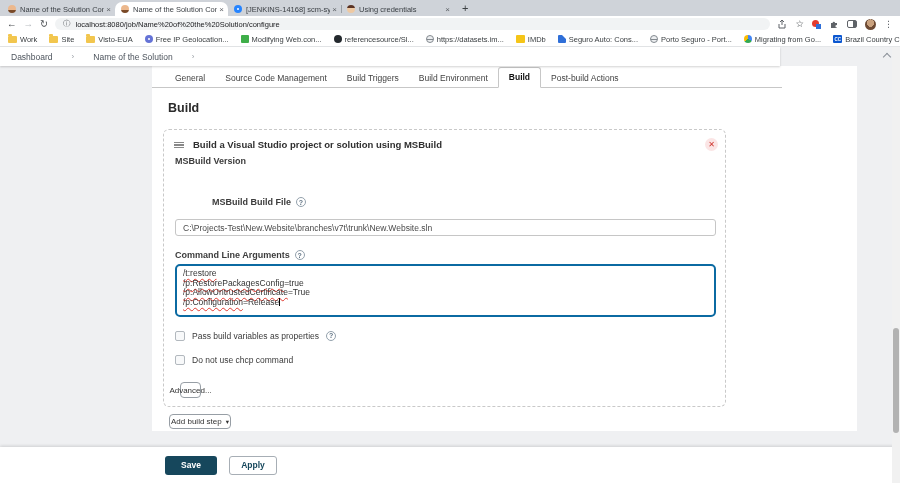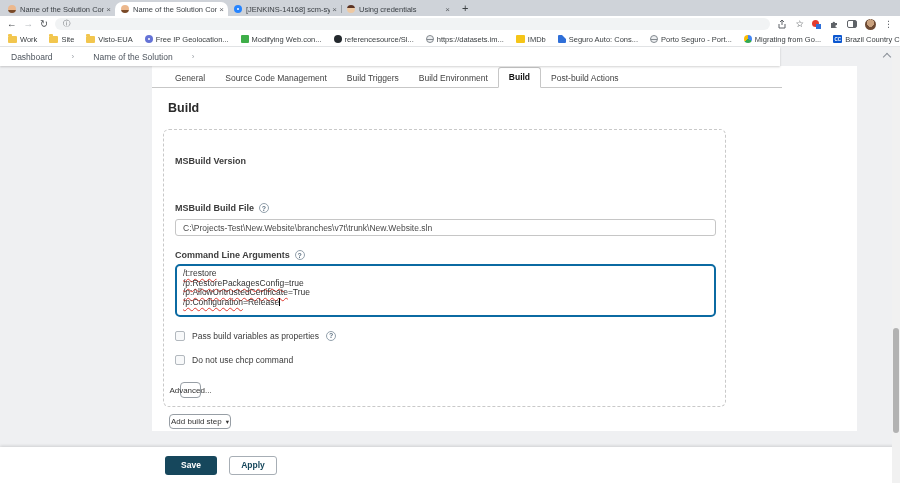--- a/index.html
+++ b/index.html
@@ -131,20 +131,21 @@
     </div>
   <span class="newtab">+</span>
 </div>
 
 <div class="toolbar">
   <span class="navicon">←</span>
   <span class="navicon disabled">→</span>
   <span class="navicon">↻</span>
   <div class="addrpill">
     <span class="addr-info">ⓘ</span>
+    <span class="addr-url">localhost:8080/job/Name%20of%20the%20Solution/configure</span>
   </div>
   <div class="tb-icons">
     <svg width="10" height="10" viewBox="0 0 10 10">
       <path d="M5 1v5" stroke="#5f6368" stroke-width="1" fill="none"></path>
       <path d="M3 3 5 1l2 2" stroke="#5f6368" stroke-width="1" fill="none"></path>
       <path d="M2 5v4h6V5" stroke="#5f6368" stroke-width="1" fill="none"></path>
     </svg>
     <span class="navicon">☆</span>
     <span class="shield-ext"></span>
     <svg width="10" height="10" viewBox="0 0 10 10">
@@ -222,24 +223,29 @@
     <span class="cfgtab">Source Code Management</span>
     <span class="cfgtab">Build Triggers</span>
     <span class="cfgtab">Build Environment</span>
     <span class="cfgtab active">Build</span>
     <span class="cfgtab">Post-build Actions</span>
   </div>
 
 <div class="section-title">Build</div>
 
 <div class="stepcard">
+  <div class="step-head">
+    <span class="drag-handle"></span>
+    <span class="step-title">Build a Visual Studio project or solution using MSBuild</span>
+    <span class="step-close">✕</span>
+  </div>
 
   <div class="flabel" style="top:26px;">MSBuild Version</div>
 
-  <div class="flabel" style="top:73px;">
+  <div class="flabel" style="top:67px;margin-left:37px;">
     <span>MSBuild Build File</span>
     <span class="help">?</span>
   </div>
   <div class="finput">
     <span>C:\Projects-Test\New.Website\branches\v7t\trunk\New.Website.sln</span>
   </div>
 
   <div class="flabel" style="top:120px;">
     <span>Command Line Arguments</span>
     <span class="help">?</span>

